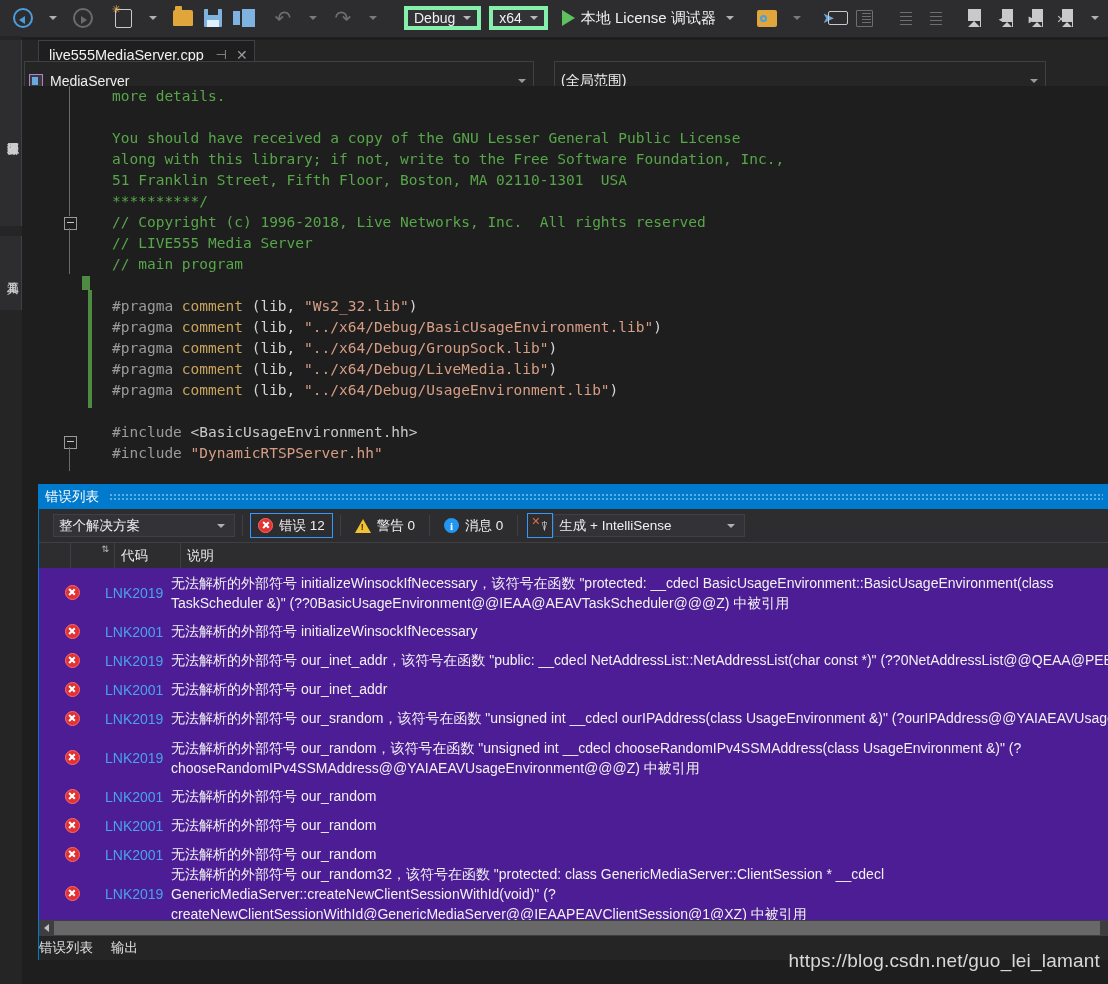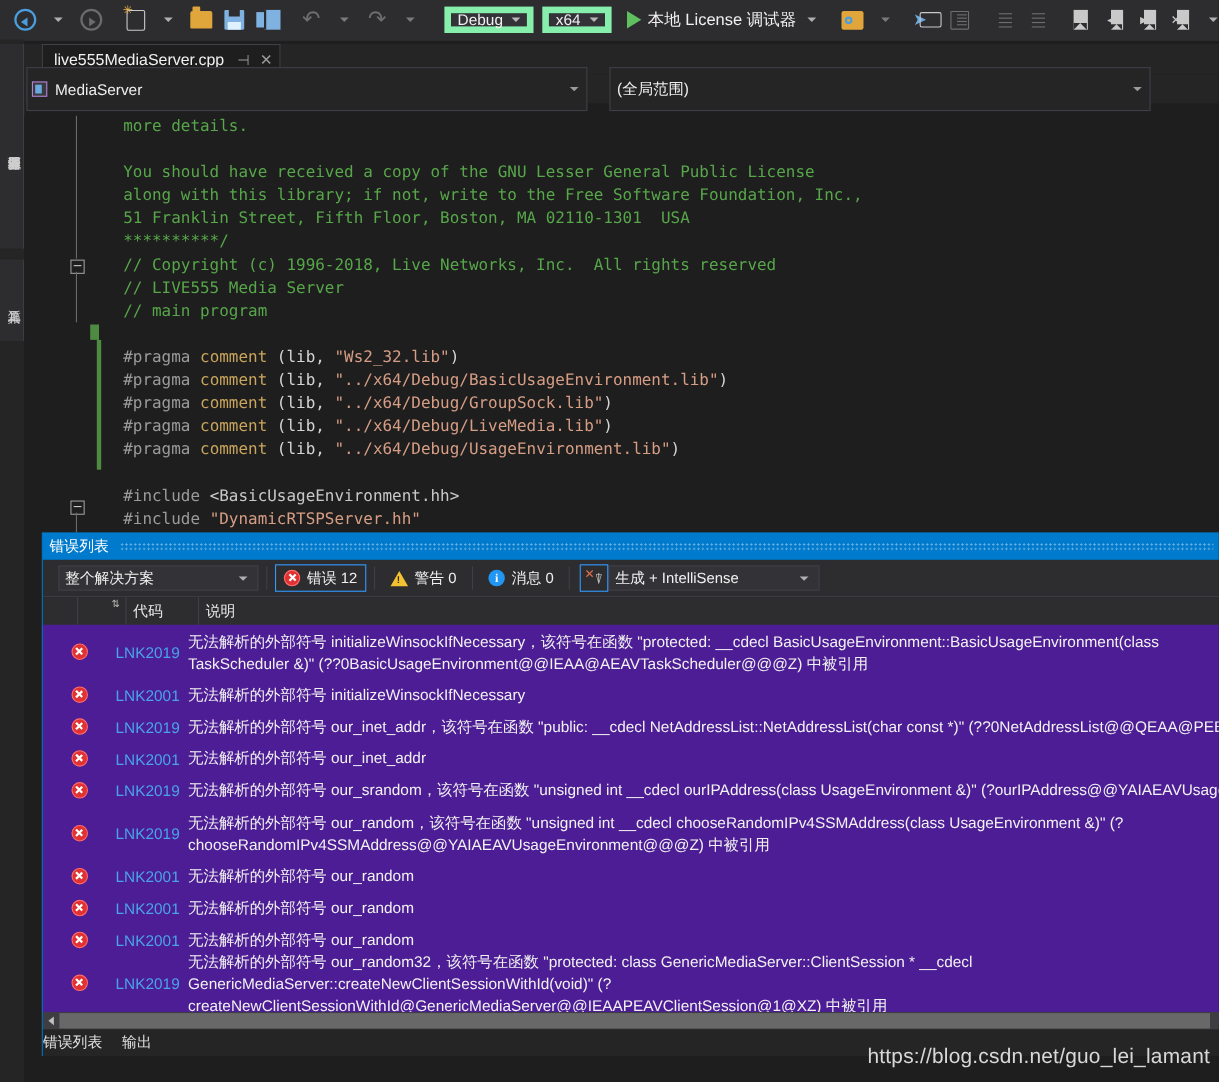--- a/index.html
+++ b/index.html
@@ -21,21 +21,21 @@
   .grip{width:12px;height:22px;margin:0 2px 0 6px;
     background-image:radial-gradient(circle, #555 0.8px, transparent 1px);
     background-size:4px 4px;opacity:.9;}
   .tb-btn{height:26px;min-width:26px;display:flex;align-items:center;justify-content:center;
     padding:0 2px;cursor:default;}
   .tb-sep{width:1px;height:20px;background:#3f3f46;margin:0 5px;}
   .caret{width:0;height:0;border-left:4px solid transparent;border-right:4px solid transparent;
     border-top:4px solid #b0b0b0;margin:0 4px;}
   .caret.dim{border-top-color:#7a7a7a;}
   .combo{
-    height:24px;background:#333337;border:6px solid #86efac;color:#f0f0f0;
+    height:24px;background:#333337;border:4px solid #86efac;color:#f0f0f0;
     font-size:14px;display:flex;align-items:center;padding:0 6px;box-sizing:border-box;
   }
   .combo .lbl{flex:1;white-space:nowrap;overflow:hidden;}
   .combo .arr{width:0;height:0;border-left:4px solid transparent;border-right:4px solid transparent;
     border-top:4px solid #b8b8b8;margin-left:8px;}
   #combo-config{width:92px;margin-left:6px;}
   #combo-platform{width:174px;margin-left:8px;}
   .run-btn{display:flex;align-items:center;gap:6px;margin-left:10px;padding:0 4px;height:26px;}
   .play{width:0;height:0;border-top:8px solid transparent;border-bottom:8px solid transparent;
     border-left:13px solid #5ec15e;}
@@ -73,21 +73,21 @@
   #nav-scope{width:492px;margin-left:20px;}
   .navcombo .lbl{flex:1;font-size:14px;color:#eee;white-space:nowrap;padding-left:2px;}
   .memicon{width:14px;height:14px;border:1px solid #b37fd8;background:#3a3a3c;margin-right:5px;
     position:relative;box-sizing:border-box;}
   .memicon:after{content:"";position:absolute;left:2px;top:2px;width:6px;height:8px;
     background:#6aa9e0;}
   .navarr{width:0;height:0;border-left:4px solid transparent;border-right:4px solid transparent;
     border-top:4px solid #9a9a9a;margin-right:3px;}
 
   
-  .editor{position:absolute;left:22px;top:105px;width:1086px;height:386px;background:#1e1e1e;
+  .editor{position:absolute;left:22px;top:86px;width:1086px;height:386px;background:#1e1e1e;
     overflow:hidden;}
   .gutter{position:absolute;left:0;top:0;width:66px;height:386px;background:#1e1e1e;}
   .changebar{position:absolute;left:66px;width:4px;background:#4e8a42;}
   .codearea{position:absolute;left:70px;top:0;right:0;bottom:0;
     font-family:"DejaVu Sans Mono","Liberation Mono",monospace;
     font-size:14.5px;line-height:21px;white-space:pre;}
   .cl{height:21px;padding-left:20px;position:relative;}
   .cmt{color:#57a64a;}
   .pp{color:#9b9b9b;}
   .kw{color:#c8a45c;}

